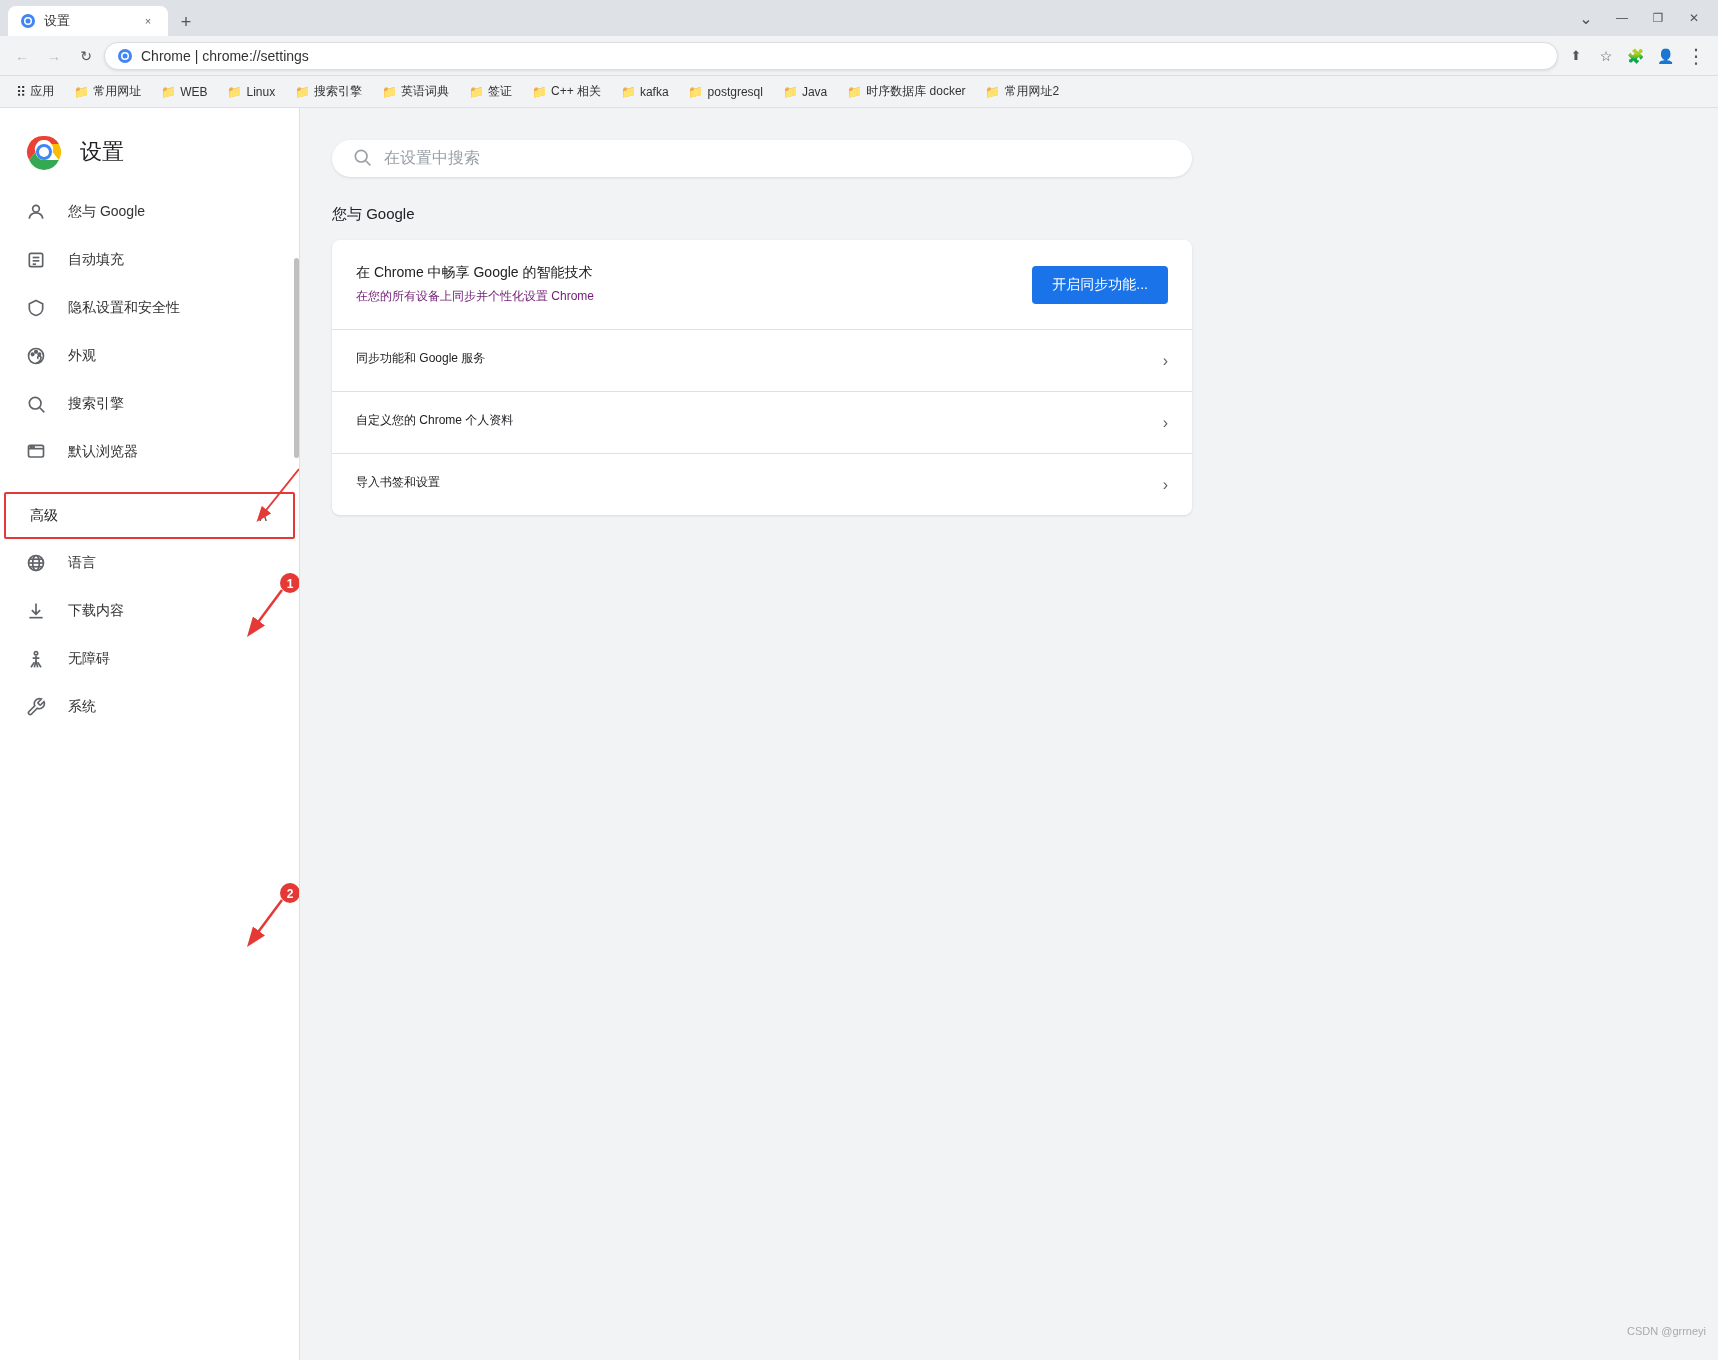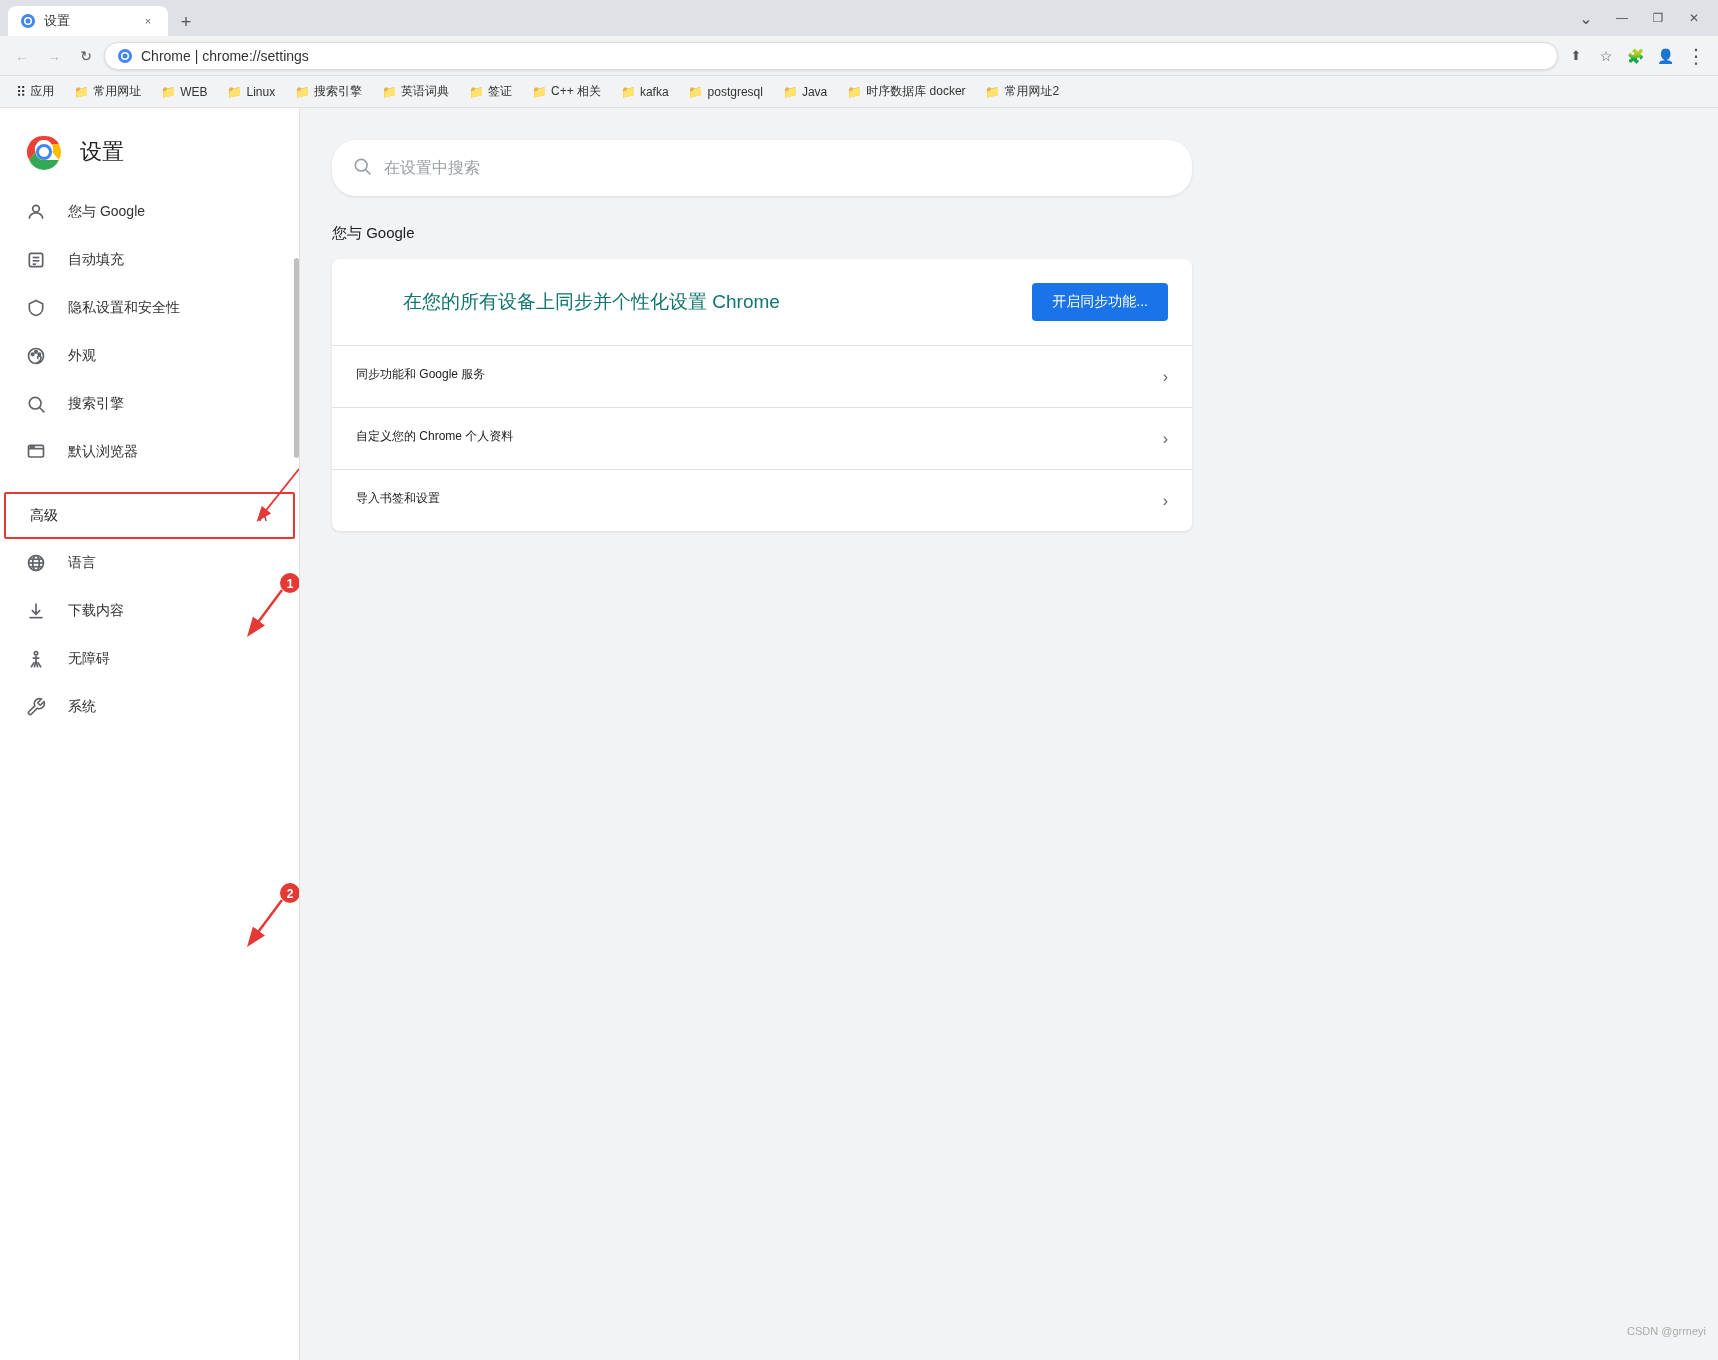--- a/index.html
+++ b/index.html
@@ -214,21 +214,21 @@
     
     .content {
       flex: 1;
       background: #f1f3f4;
       padding: 32px;
       overflow-y: auto;
     }
     .search-bar {
       background: #fff;
       border-radius: 24px;
-      height: 56px;
+      height: 37px;
       display: flex;
       align-items: center;
       padding: 0 20px;
       gap: 12px;
       margin-bottom: 28px;
       max-width: 860px;
       box-shadow: 0 1px 3px rgba(0,0,0,0.1);
     }
     .section-title {
       font-size: 14px;
@@ -277,23 +277,22 @@
     .settings-row-top {
       padding: 24px 24px;
       border-bottom: 1px solid #e0e0e0;
     }
     .settings-row-top-title {
       font-size: 14px;
       color: #202124;
       margin-bottom: 6px;
     }
     .settings-row-top-desc {
-      font-size: 19px;
-      color: #0f766e;
-      margin-left: 47px;
+      font-size: 12px;
+      color: #701a75;
     }
     .settings-row-top-inner {
       display: flex;
       align-items: center;
       gap: 16px;
     }
 
     
     .watermark {
       position: fixed;
@@ -612,20 +611,21 @@
       <span style="font-size:16px;color:#9aa0a6;">在设置中搜索</span>
     </div>
 
     <div class="section-title" style="font-size:15px;font-weight:400;color:#202124;margin-bottom:16px;">您与 Google</div>
 
     <div class="settings-card">
 
       <div class="settings-row-top">
         <div class="settings-row-top-inner">
           <div style="flex:1;">
+            <div class="settings-row-top-title">在 Chrome 中畅享 Google 的智能技术</div>
             <div class="settings-row-top-desc">在您的所有设备上同步并个性化设置 Chrome</div>
           </div>
           <button class="sync-btn">开启同步功能...</button>
         </div>
       </div>
 
       <div class="settings-row">
         <div class="settings-row-content">
           <div class="settings-row-title">同步功能和 Google 服务</div>
         </div>

